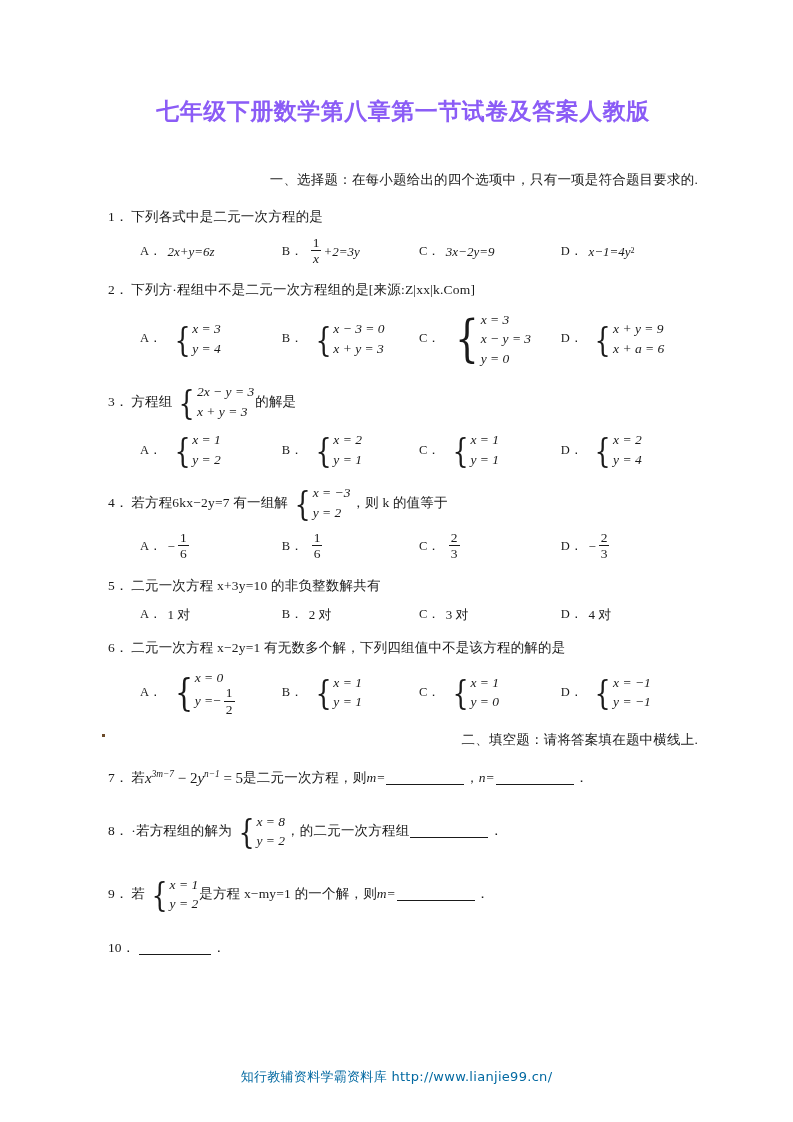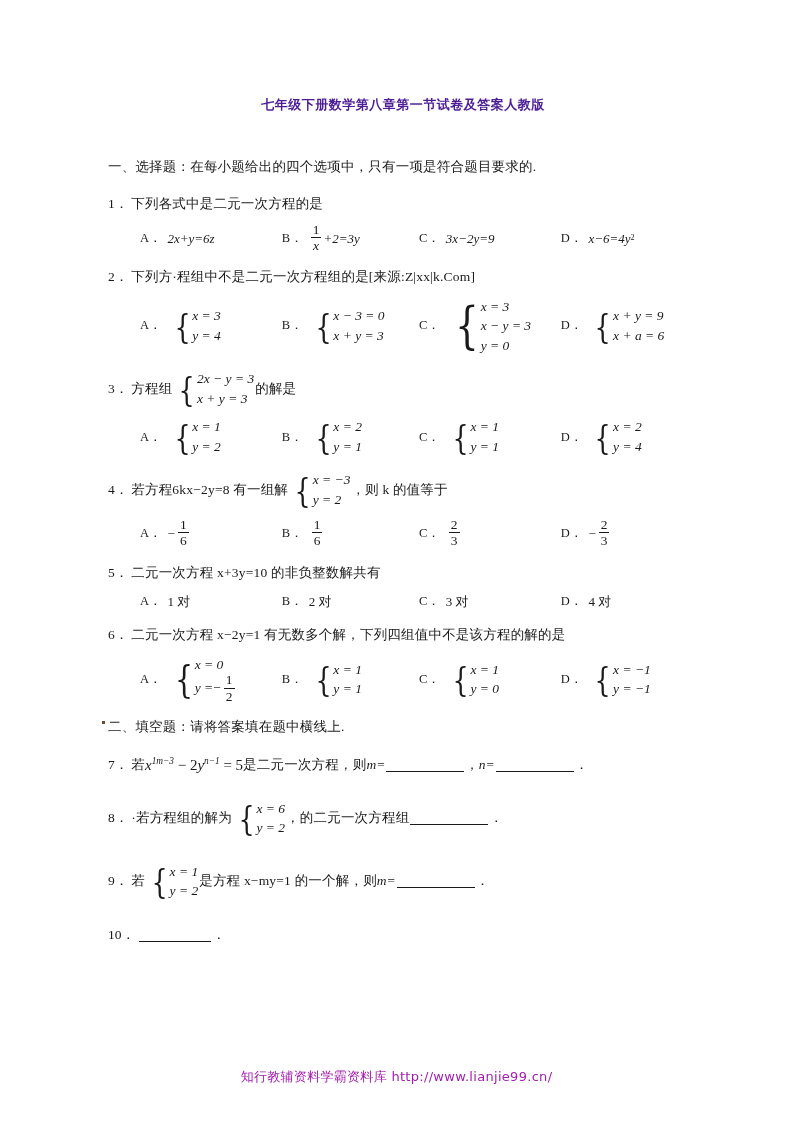--- a/index.html
+++ b/index.html
@@ -25,34 +25,35 @@
   .content {
     position: absolute;
     left: 108px;
     top: 96px;
     width: 590px;
   }
 
   
   .doc-title {
     text-align: center;
-    font-size: 13px;
+    font-size: 23px;
     font-weight: bold;
     letter-spacing: 0.5px;
-    color: #4c1d95;
+    color: #8b5cf6;
     margin: 0 0 44px 0;
     font-family: "DejaVu Sans", "Liberation Sans", sans-serif;
   }
 
   
   .section-head {
     font-size: 13.5px;
     margin: 10px 0 18px 0;
     letter-spacing: 0.2px;
     position: relative;
+    text-align: right;
   }
   .section-head.second { margin-top: 4px; }
   .tick {
     position: absolute;
     left: -6px;
     top: 3px;
     width: 3px;
     height: 3px;
     background: #6b4a2a;
   }
@@ -169,21 +170,21 @@
   .blank.short { min-width: 72px; }
 
   
   .footer {
     position: absolute;
     left: 0;
     top: 1068px;
     width: 793px;
     text-align: center;
     font-size: 13px;
-    color: #a21caf;
+    color: #0369a1;
     font-family: "DejaVu Sans", "Liberation Sans", sans-serif;
     letter-spacing: 0.3px;
   }
 </style>
 </head>
 <body>
 
 <div class="page">
   <div class="content">
 
@@ -208,21 +209,21 @@
             <span class="den mi">x</span>
           </span>
           <span class="mi">+2=3y</span>
         </div>
         <div class="opt">
           <span class="opt-lbl">C．</span>
           <span class="mi">3x−2y=9</span>
         </div>
         <div class="opt">
           <span class="opt-lbl">D．</span>
-          <span class="mi">x−6=4y</span>
+          <span class="mi">x−1=4y</span>
             <sup>2</sup>
         </div>
       </div>
     </div>
 
     <div class="q">
       <div class="q-stem">
         <span class="q-num">2．</span>
         <span class="stem-txt">下列方·程组中不是二元一次方程组的是</span>
         <span class="stem-txt">[来源:Z|xx|k.Com]</span>
@@ -325,21 +326,21 @@
               <span class="mi">y = 4</span>
             </span>
           </span>
         </div>
       </div>
     </div>
 
     <div class="q">
       <div class="q-stem">
         <span class="q-num">4．</span>
-        <span class="stem-txt">若方程6kx−2y=8 有一组解</span>
+        <span class="stem-txt">若方程6kx−2y=7 有一组解</span>
         <span class="sys rows2">
           <span class="brace">{</span>
           <span class="sys-rows">
             <span class="mi">x = −3</span>
             <span class="mi">y = 2</span>
           </span>
         </span>
         <span class="stem-txt">，则 k 的值等于</span>
       </div>
       <div class="opts">
@@ -460,42 +461,42 @@
     <div class="section-head second">
       <span class="tick"></span>
       <span>二、填空题：请将答案填在题中横线上.</span>
     </div>
 
     <div class="q" style="margin-bottom:22px;">
       <div class="q-stem">
         <span class="q-num">7．</span>
         <span class="stem-txt">若</span>
         <span style="font-size:15px;">
-          <span class="mi">x</span><sup class="mi">1m−3</sup>
+          <span class="mi">x</span><sup class="mi">3m−7</sup>
           <span>− 2</span><span class="mi">y</span><sup class="mi">n−1</sup>
           <span>= 5</span>
         </span>
         <span class="stem-txt">是二元一次方程，则</span>
         <span class="mi">m=</span>
         <span class="blank"></span>
         <span>，</span>
         <span class="mi">n=</span>
         <span class="blank"></span>
         <span>．</span>
       </div>
     </div>
 
     <div class="q" style="margin-bottom:24px;">
       <div class="q-stem">
         <span class="q-num">8．</span>
         <span class="stem-txt">·若方程组的解为</span>
         <span class="sys rows2">
           <span class="brace">{</span>
           <span class="sys-rows">
-            <span class="mi">x = 6</span>
+            <span class="mi">x = 8</span>
             <span class="mi">y = 2</span>
           </span>
         </span>
         <span class="stem-txt">，的二元一次方程组</span>
         <span class="blank"></span>
         <span>．</span>
       </div>
     </div>
 
     <div class="q" style="margin-bottom:24px;">

